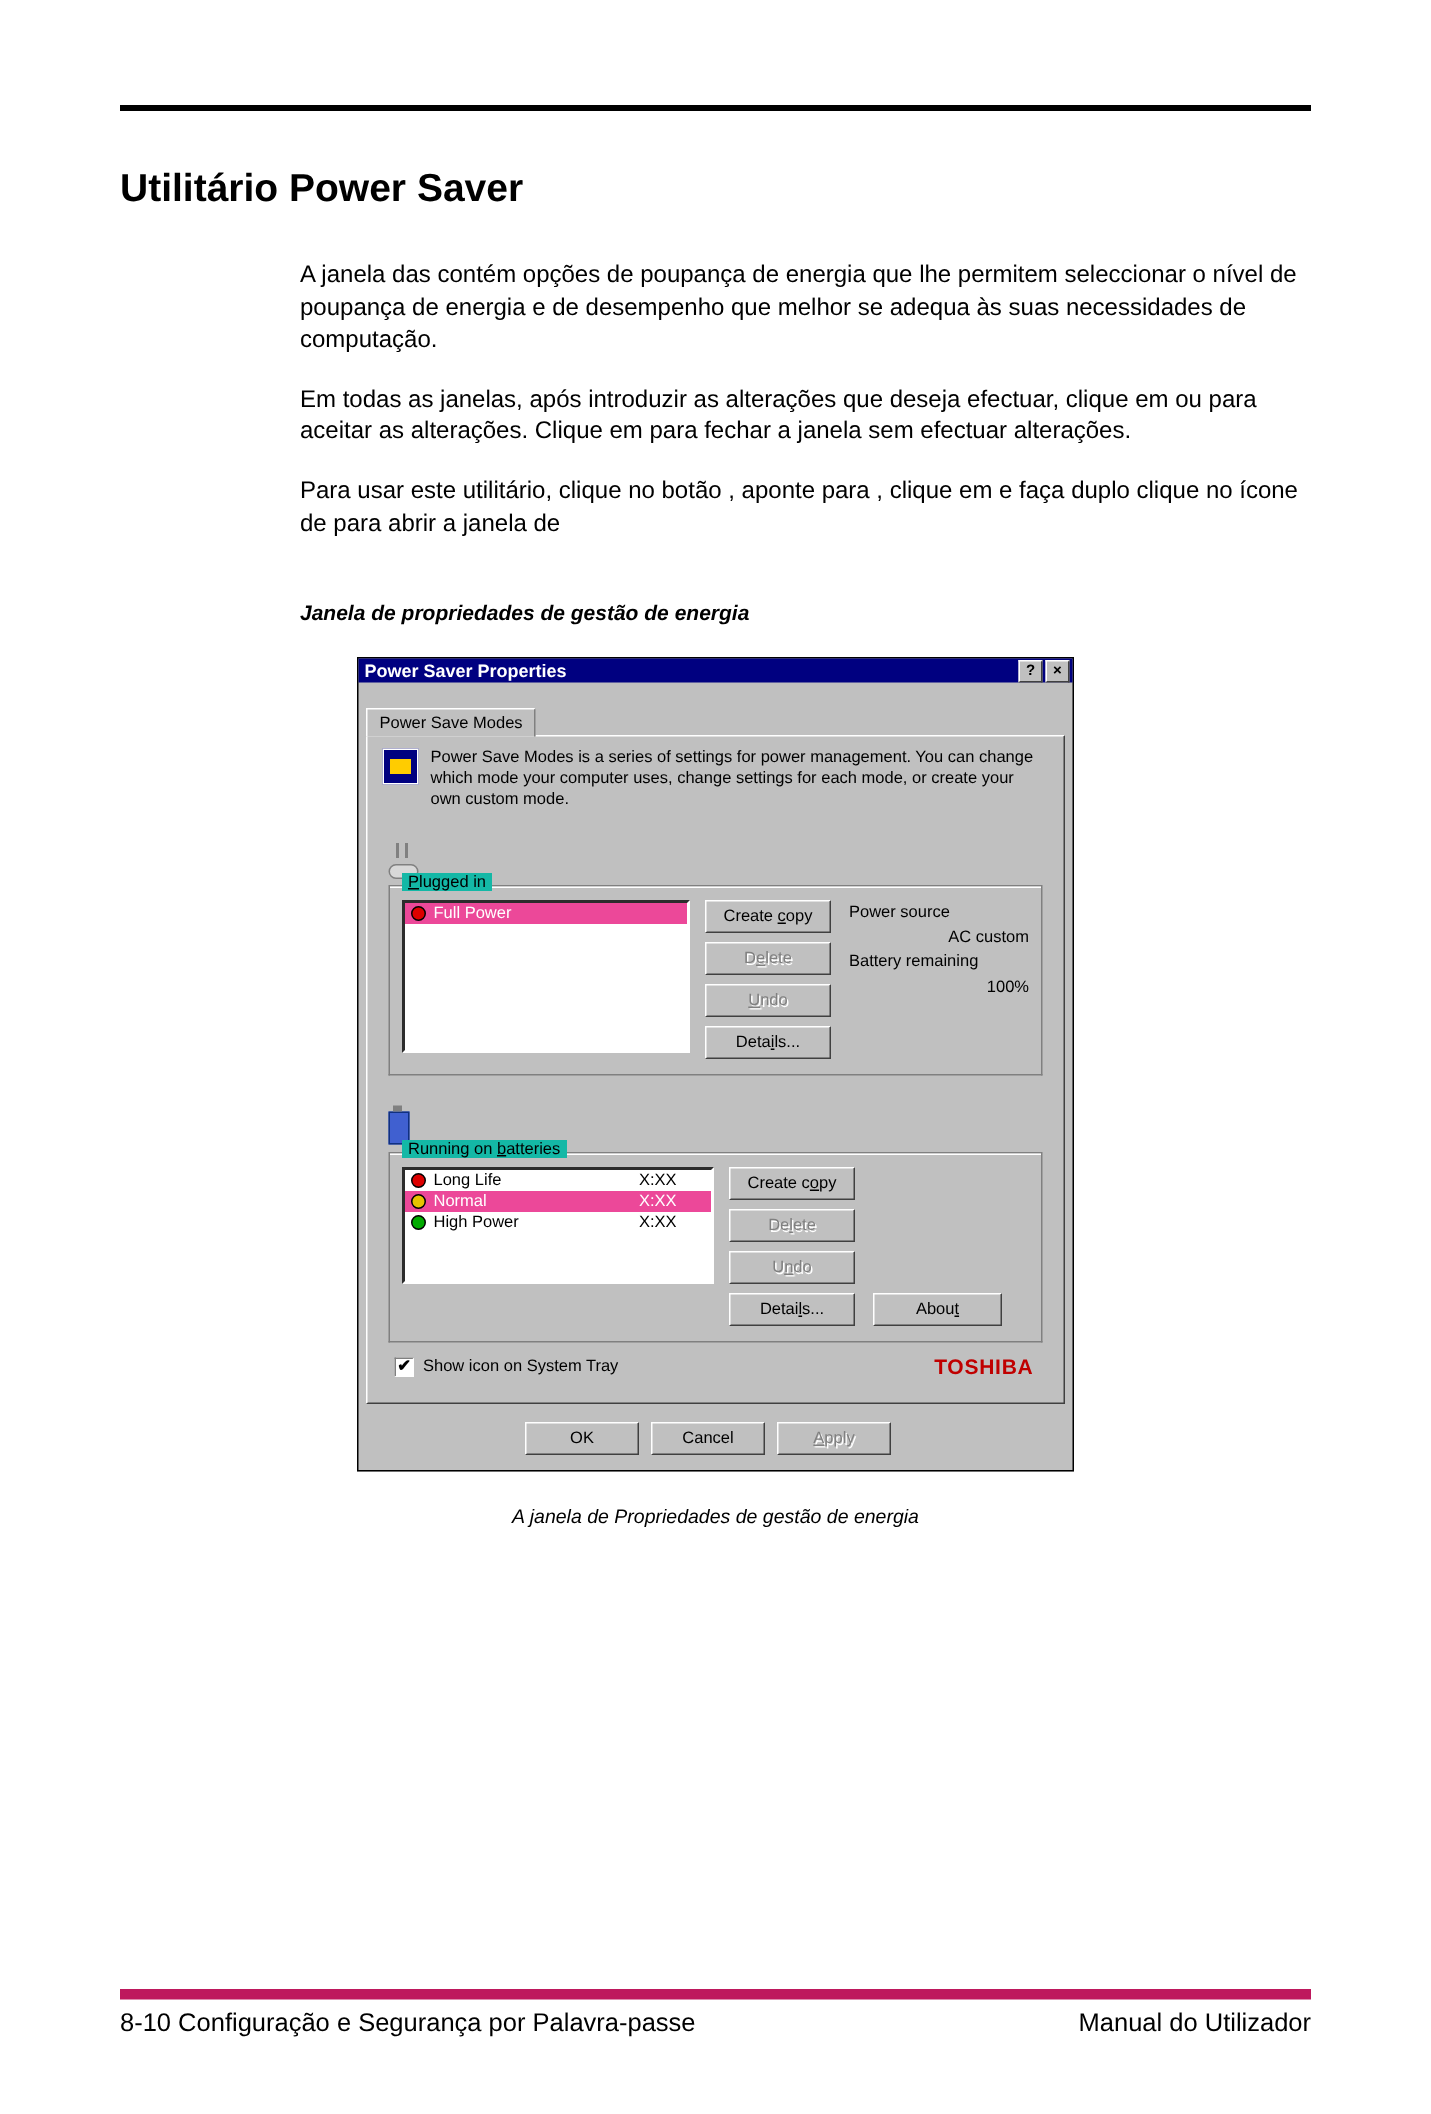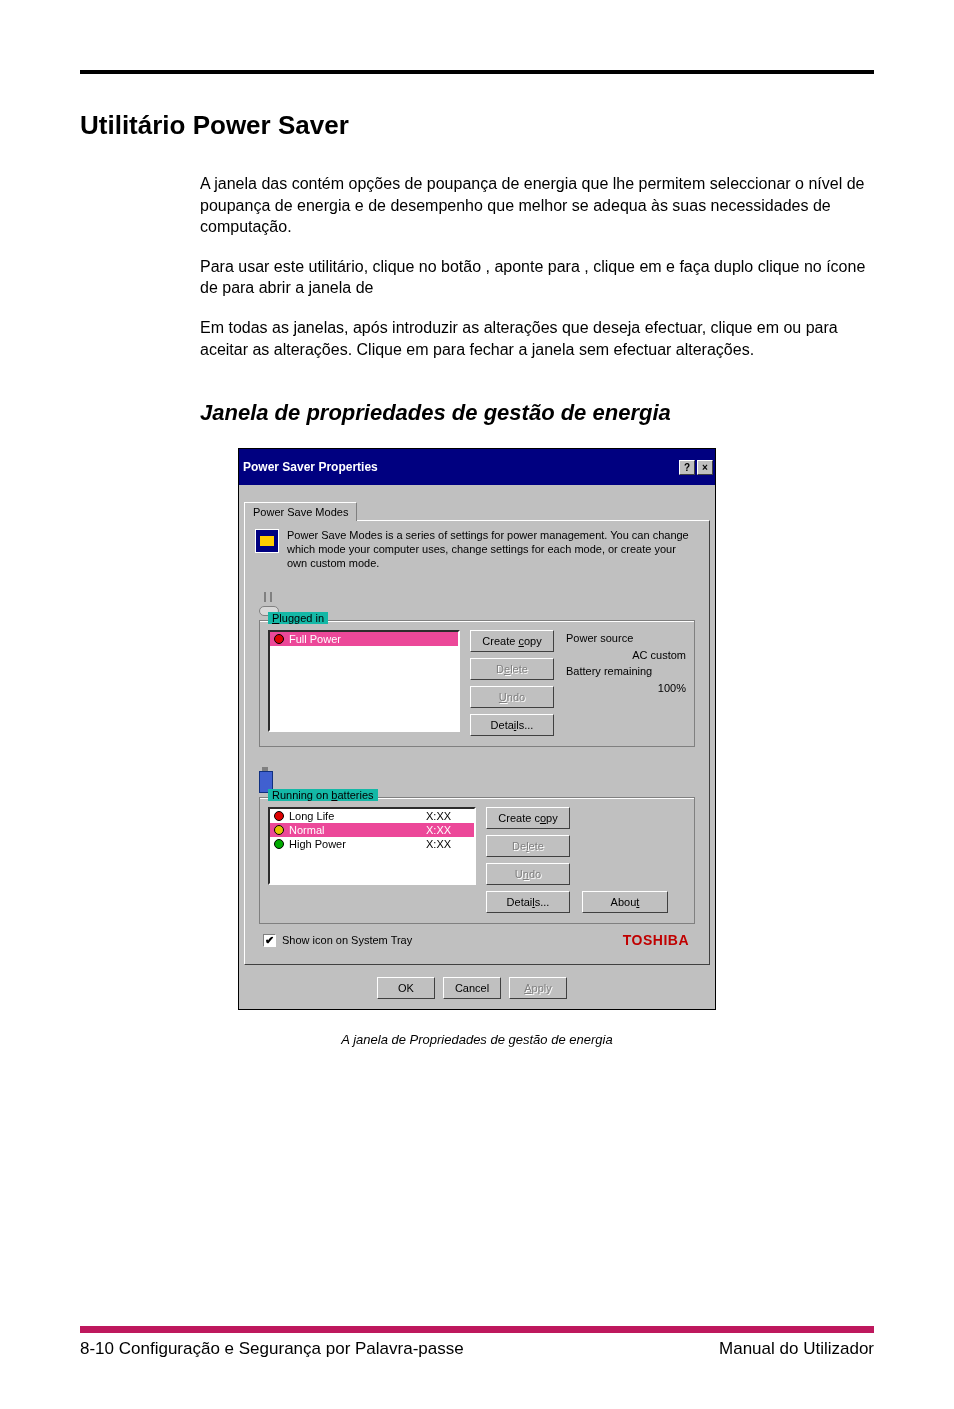--- a/index.html
+++ b/index.html
@@ -2,24 +2,24 @@
 <html><head>
 <meta charset="utf-8">
 <style>
   * { box-sizing: border-box; margin: 0; padding: 0; }
   html, body { width: 954px; height: 1409px; background: #fff; font-family: Verdana, Geneva, sans-serif; color: #000; }
   .page { padding: 70px 80px 0 80px; }
   .rule { border-top: 4px solid #000; margin-bottom: 36px; }
   h1 { font-size: 26px; font-weight: bold; margin-bottom: 32px; }
   .body-text { margin-left: 120px; width: 670px; font-size: 16px; line-height: 1.35; }
   .body-text p { margin-bottom: 18px; }
-  h2 { font-size: 22px; font-style: italic; font-weight: bold; margin: 40px 0 22px 120px; }
+  h2 { font-size: 14px; font-style: italic; font-weight: bold; margin: 40px 0 22px 120px; }
   .dialog-wrap { display: flex; justify-content: center; }
   .dialog { width: 478px; background: #c0c0c0; border: 1px solid #000; font-family: "MS Sans Serif", Tahoma, sans-serif; font-size: 11px; }
-  .titlebar { background: #000080; color: #fff; display: flex; align-items: center; justify-content: space-between; height: 36px; padding: 0 2px 0 4px; font-weight: bold; font-size: 12px; }
+  .titlebar { background: #000080; color: #fff; display: flex; align-items: center; justify-content: space-between; height: 16px; padding: 0 2px 0 4px; font-weight: bold; font-size: 12px; }
   .titlebar-buttons { display: flex; gap: 2px; }
   .tb-btn { width: 16px; height: 15px; background: #c0c0c0; border: 1px solid #fff; border-right-color: #404040; border-bottom-color: #404040; color: #000; font-size: 10px; font-weight: bold; text-align: center; line-height: 13px; font-family: Arial, sans-serif; }
   .tab-strip { display: flex; padding: 16px 5px 0 5px; }
   .tab { background: #c0c0c0; border: 1px solid #fff; border-right-color: #808080; border-bottom: none; padding: 3px 8px; font-size: 11px; position: relative; top: 1px; }
   .tab-panel { margin: 0 5px 6px 5px; border: 1px solid #fff; border-left-color: #fff; border-top-color: #fff; border-right-color: #404040; border-bottom-color: #404040; background: #c0c0c0; padding: 8px 10px 12px 10px; }
   .intro-row { display: flex; gap: 8px; margin-bottom: 20px; }
   .intro-icon { width: 24px; height: 24px; background: #000080; border: 1px solid #fff; position: relative; flex-shrink: 0; }
   .intro-icon::after { content: ""; position: absolute; left: 4px; top: 6px; width: 14px; height: 10px; background: #ffcc00; }
   .intro-text { font-size: 11px; line-height: 1.25; }
   .plug-icon { width: 28px; height: 30px; margin: 6px 0 0 2px; position: relative; }
@@ -44,40 +44,40 @@
   .side-info { margin-left: 12px; font-size: 11px; line-height: 1.5; }
   .side-info .row { display: flex; justify-content: space-between; width: 120px; }
   .bat-icon { width: 18px; height: 28px; margin: 14px 0 0 2px; position: relative; display: inline-block; }
   .bat-icon::before { content: ""; position: absolute; left: 2px; top: 4px; width: 12px; height: 20px; background: #4060d0; border: 1px solid #103080; }
   .bat-icon::after { content: ""; position: absolute; left: 5px; top: 0; width: 6px; height: 4px; background: #808080; }
   .about-col { display: flex; flex-direction: column; justify-content: flex-end; margin-left: 12px; height: 106px; }
   .check-row { display: flex; align-items: center; gap: 6px; margin: 8px 0 4px 8px; font-size: 11px; }
   .chk { width: 13px; height: 13px; background: #fff; border: 1px solid #808080; border-right-color: #fff; border-bottom-color: #fff; font-size: 11px; line-height: 10px; text-align: center; font-weight: bold; }
   .brand { color: #c00000; font-weight: bold; font-family: Arial Black, Arial, sans-serif; font-size: 14px; letter-spacing: 0.5px; text-align: right; flex: 1; margin-right: 10px; }
   .bottom-btn-row { display: flex; justify-content: center; gap: 8px; padding: 6px 10px 10px 0; }
-  .bottom-btn-row .btn95 { width: 58px; }
+  .bottom-btn-row .btn95 { width: 76px; }
   .caption { text-align: center; font-style: italic; font-size: 13px; margin-top: 22px; }
   .footer { position: absolute; bottom: 50px; left: 80px; right: 80px; border-top: 7px solid #be185d; padding-top: 6px; font-size: 17px; display: flex; justify-content: space-between; }
   .page-container { position: relative; width: 954px; height: 1409px; }
   .times-col { margin-left: auto; width: 44px; text-align: left; color: #000; }
   .li .name { flex: 1; }
 </style>
 </head>
 <body>
 <div class="page-container">
 <div class="page">
 
 <div class="rule"></div>
 
 <h1>Utilitário Power Saver</h1>
 
 <div class="body-text">
   <p>A janela das                                                                                       contém opções de poupança de energia que lhe permitem seleccionar o nível de poupança de energia e de desempenho que melhor se adequa às suas necessidades de computação.</p>
+  <p>Em todas as janelas, após introduzir as alterações que deseja efectuar, clique em         ou                para aceitar as alterações. Clique em                   para fechar a janela sem efectuar alterações.</p>
   <p>Para usar este utilitário, clique no botão               , aponte para                      , clique em                                             e faça duplo clique no ícone de                           para abrir a janela de</p>
-  <p>Em todas as janelas, após introduzir as alterações que deseja efectuar, clique em         ou                para aceitar as alterações. Clique em                   para fechar a janela sem efectuar alterações.</p>
 </div>
 
 <h2>Janela de propriedades de gestão de energia</h2>
 
 <div class="dialog-wrap">
 <div class="dialog">
 
   <div class="titlebar">
     <span>Power Saver Properties</span>
     <div class="titlebar-buttons">

